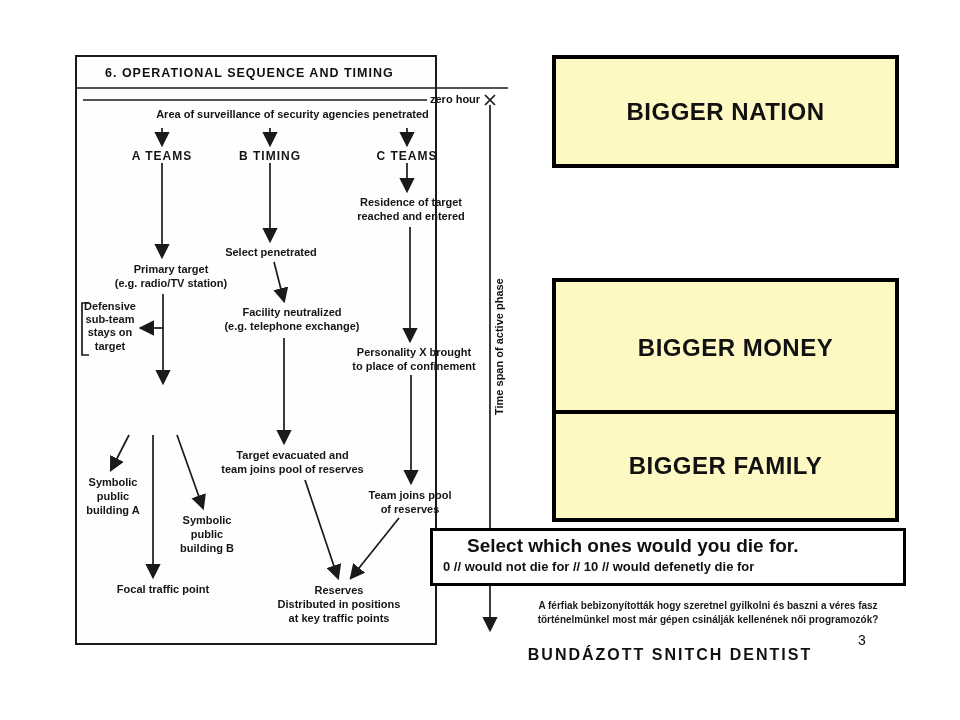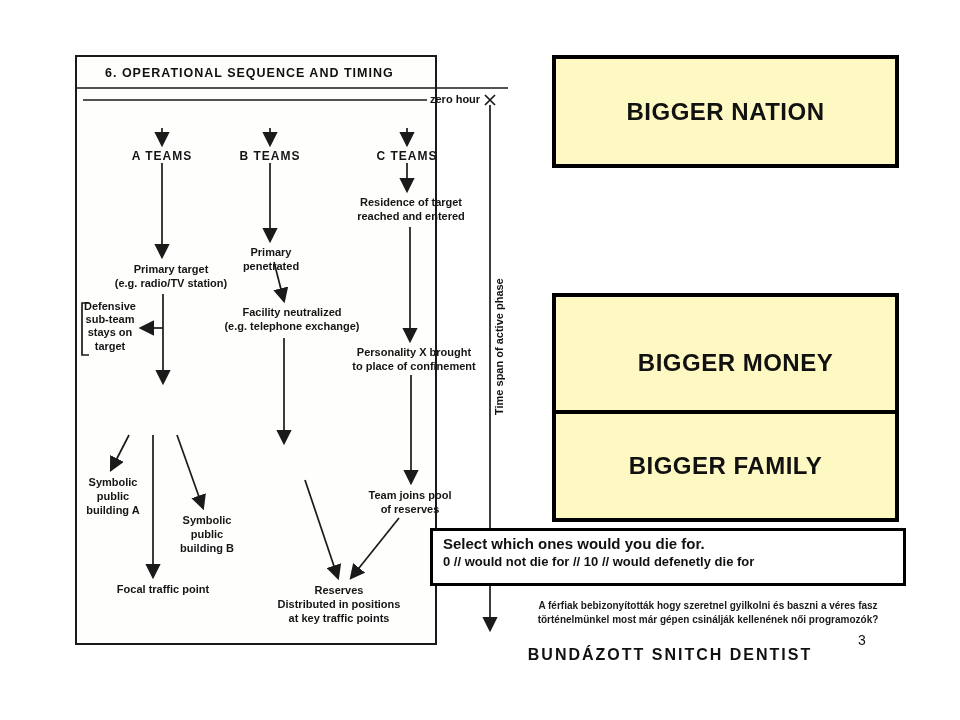--- a/index.html
+++ b/index.html
@@ -33,29 +33,29 @@
 
   
   .option-box {
     position: absolute; left: 552px; width: 347px; border: 4px solid #000;
     background: #fef9c3; display: flex; align-items: center; justify-content: center;
     z-index: 2;
   }
   .option-box span { font-size: 24px; font-weight: bold; letter-spacing: 0.5px; }
   #opt-1 { top: 55px;  height: 113px; }
   #opt-2 { top: 174px; height: 113px; }
-  #opt-3 { top: 293px; height: 139px; padding-left: 20px; }
+  #opt-3 { top: 278px; height: 139px; padding-left: 20px; }
   #opt-4 { top: 410px; height: 112px; text-align: center; }
 
   
   .select-box {
     position: absolute; left: 430px; top: 528px; width: 476px; height: 58px;
     border: 3px solid #000; background: #fff; z-index: 3; padding: 4px 10px;
   }
-  .select-title { font-size: 15px; font-weight: bold; }
+  .select-title { font-size: 19px; font-weight: bold; margin-left: 24px; }
   .select-scale { font-size: 13px; font-weight: bold; margin-top: 2px; }
 
   
   .note {
     position: absolute; left: 513px; top: 599px; width: 390px; font-size: 10px;
     font-weight: bold; line-height: 1.4; white-space: pre-line; z-index: 2; color: #1a1a1a; text-align: center;
   }
   .footer-title {
     position: absolute; left: 505px; top: 646px; width: 330px; text-align: center;
     font-size: 16px; font-weight: 600; letter-spacing: 2px; white-space: nowrap;
@@ -101,38 +101,41 @@
         <line x1="333" y1="170" x2="333" y2="284" marker-end="url(#ah)"></line>
         <line x1="334" y1="318" x2="334" y2="426" marker-end="url(#ah)"></line>
         <line x1="322" y1="461" x2="274" y2="521" marker-end="url(#ah)"></line>
       </g>
     </svg>
 
     <div class="diag-title">6. OPERATIONAL SEQUENCE AND TIMING</div>
     <div class="zero-hour">zero hour</div>
     <div class="time-span">Time span of active phase</div>
 
+    <div class="node" style="left:53px; top:50px; width:325px;">Area of surveillance of security agencies penetrated</div>
     <div class="node team-label" style="left:48px;  top:92px; width:74px;">A TEAMS</div>
-    <div class="node team-label" style="left:156px; top:92px; width:74px;">B TEAMS</div>
+    <div class="node team-label" style="left:156px; top:92px; width:74px;">B TIMING</div>
     <div class="node team-label" style="left:293px; top:92px; width:74px;">C TEAMS</div>
 
     <div class="node" style="left:30px;  top:205px; width:128px;">Primary target
 (e.g. radio/TV station)</div>
     <div class="node" style="left:6px;   top:243px; width:54px; line-height:1.2;">Defensive
 sub-team
 stays on
 target</div>
     <div class="node" style="left:6px;   top:418px; width:60px;">Symbolic
 public
 building A</div>
     <div class="node" style="left:30px;  top:525px; width:112px;">Focal traffic point</div>
 
-    <div class="node" style="left:144px; top:188px; width:100px;">Primary penetrated</div>
+    <div class="node" style="left:144px; top:188px; width:100px;">Select penetrated</div>
     <div class="node" style="left:145px; top:248px; width:140px;">Facility neutralized
 (e.g. telephone exchange)</div>
+    <div class="node" style="left:138px; top:391px; width:155px;">Target evacuated and
+team joins pool of reserves</div>
     <div class="node" style="left:98px;  top:456px; width:64px;">Symbolic
 public
 building B</div>
 
     <div class="node" style="left:271px; top:138px; width:126px;">Residence of target
 reached and entered</div>
     <div class="node" style="left:266px; top:288px; width:142px;">Personality X brought
 to place of confinement</div>
     <div class="node" style="left:281px; top:431px; width:104px;">Team joins pool
 of reserves</div>

